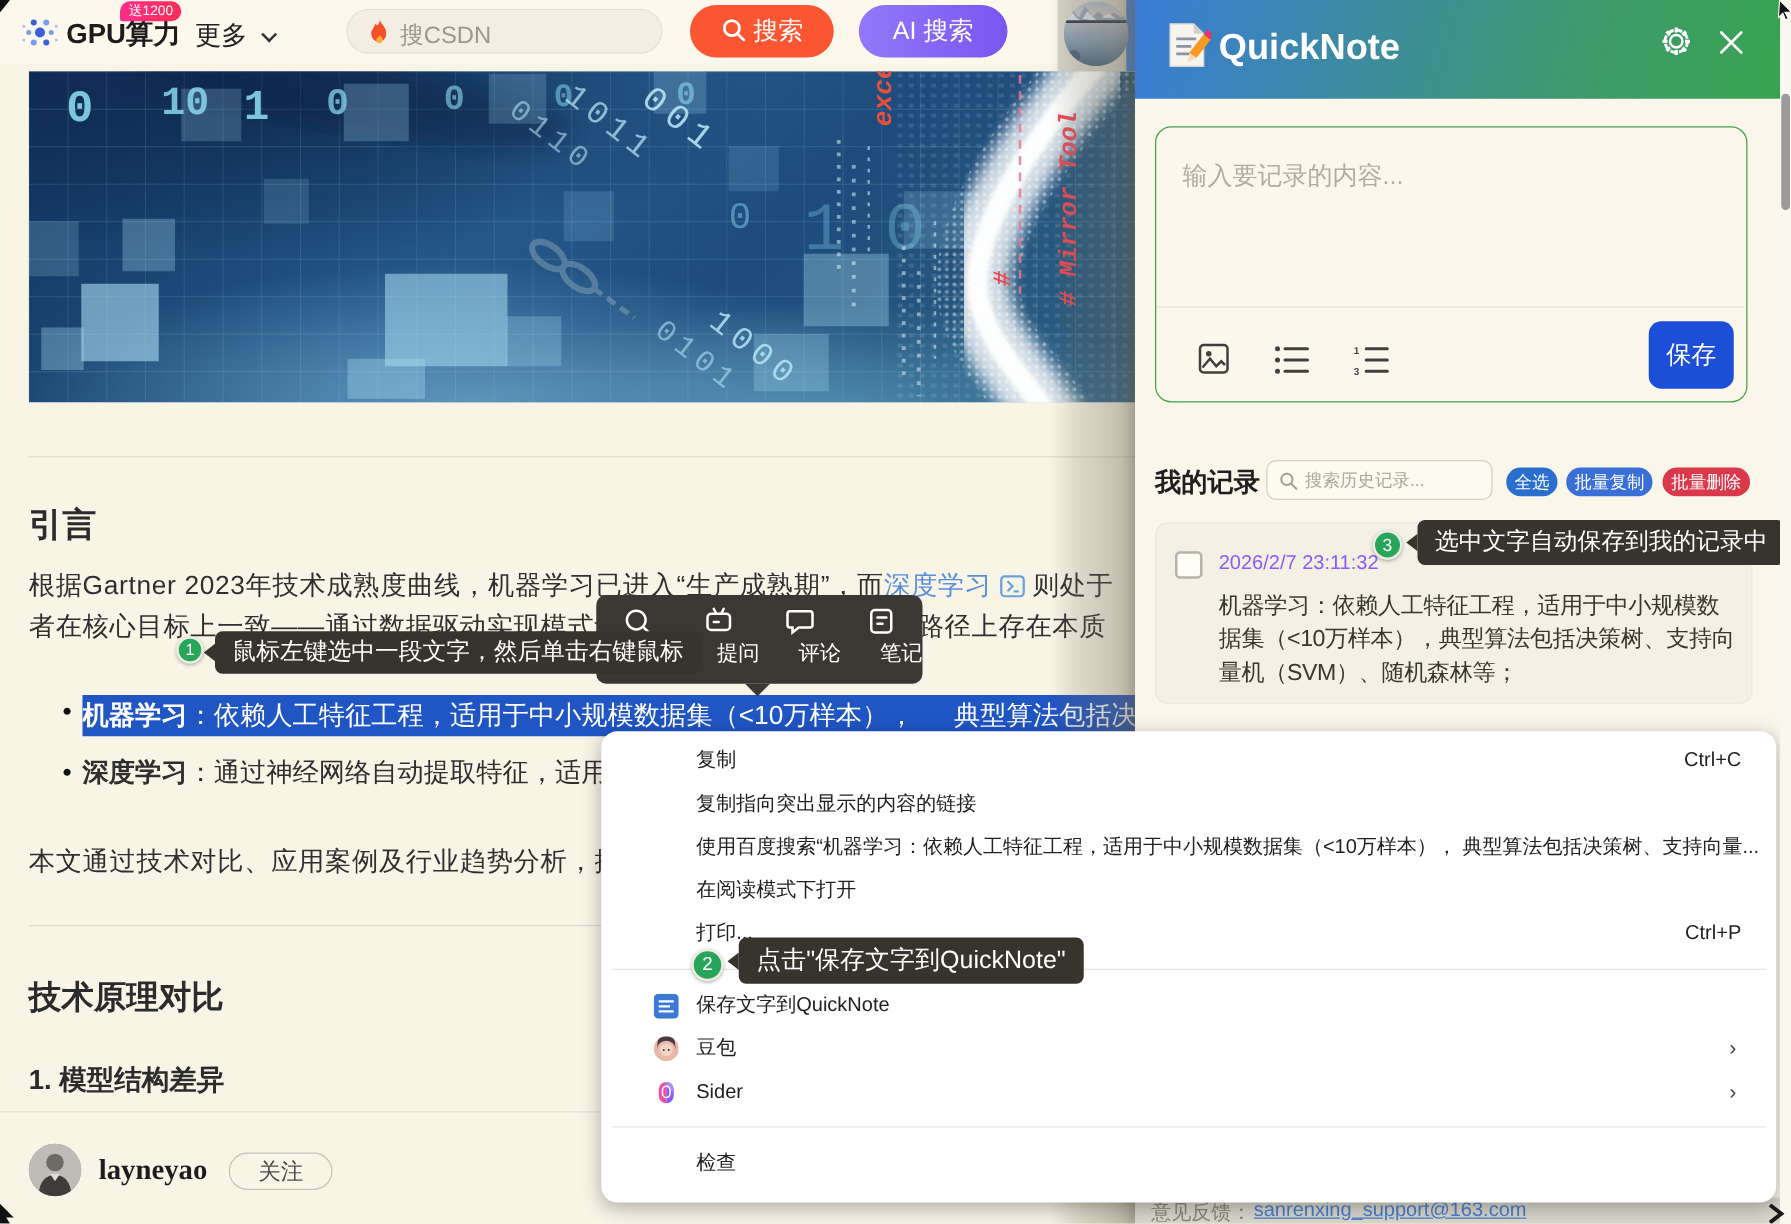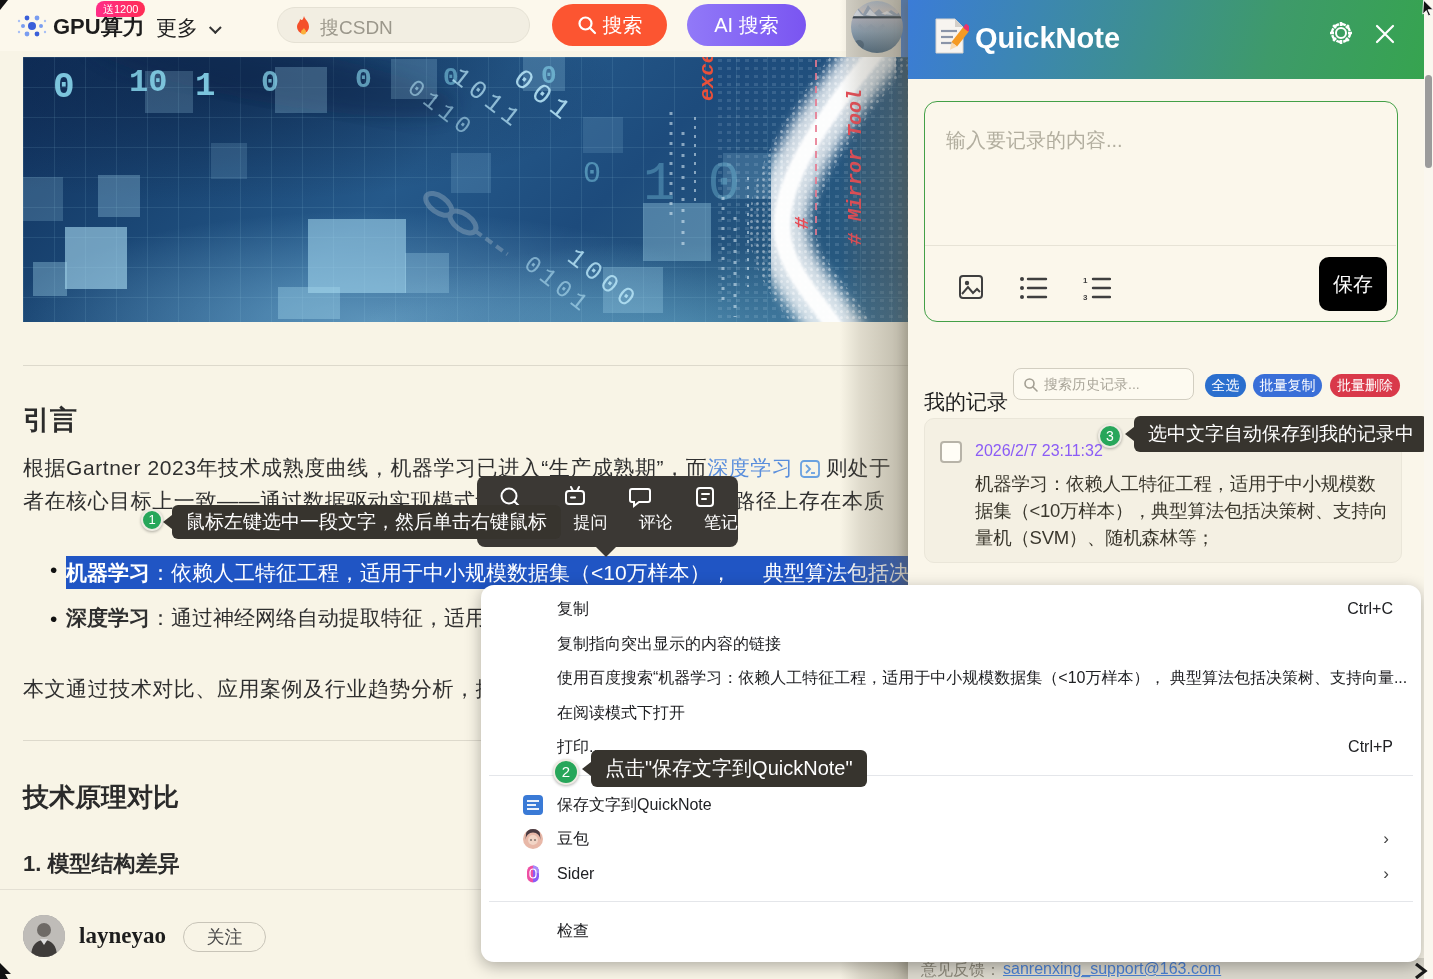--- a/index.html
+++ b/index.html
@@ -56,22 +56,22 @@
 #tip3b { left:1098px; top:424px; width:24px; height:24px; font-size:14px; line-height:20px; }
 #tip3x { left:1134px; top:416px; height:36px; line-height:36px; padding:0 14px; font-size:19px; }
 
 
 #panel { position:absolute; left:908px; top:0; width:516px; height:979px; background:#faf6ea; z-index:4; box-shadow:-4px 0 10px rgba(95,90,72,0.3); }
 #phead { position:absolute; left:0; top:0; width:516px; height:79px; background:linear-gradient(105deg,#3b7cd7 0%,#3e9a6a 70%,#36a44f 100%); }
 #phead .title { position:absolute; left:67px; top:22px; font-size:29px; font-weight:bold; color:#fff; }
 #notecard { position:absolute; left:16px; top:101px; width:474px; height:221px; border:1.5px solid #43a047; border-radius:13px; background:#fbf7eb; }
 #notecard .ph { position:absolute; left:21px; top:25px; font-size:20px; color:#b2ae9f; }
 #notecard .divi { position:absolute; left:0px; top:143px; width:471px; height:1px; background:#e7e3d6; }
-#savebtn { position:absolute; left:394px; top:155px; width:68px; height:54px; background:#000000; border-radius:10px; color:#fff; font-size:20px; text-align:center; line-height:54px; }
-#rectitle { position:absolute; left:16px; top:372px; font-size:21px; font-weight:normal; color:#1f1f1f;margin-top:16px; }
+#savebtn { position:absolute; left:394px; top:155px; width:68px; height:54px; background:#1d4ed8; border-radius:10px; color:#fff; font-size:20px; text-align:center; line-height:54px; }
+#rectitle { position:absolute; left:16px; top:372px; font-size:21px; font-weight:bold; color:#1f1f1f; }
 #recsearch { position:absolute; left:105px; top:368px; width:181px; height:32px; border:1px solid #d2cec1; border-radius:8px; background:#fdfaf0; }
 #recsearch .ph { position:absolute; left:30px; top:7px; font-size:14px; color:#aaa69a; }
 .pill { position:absolute; top:374px; height:23px; border-radius:12px; color:#fff; font-size:14px; text-align:center; line-height:23px; }
 #pill1 { left:297px; width:41px; background:#2b6fce; }
 #pill2 { left:345px; width:69px; background:#3a6fd8; }
 #pill3 { left:422px; width:70px; background:#d9394a; }
 #reccard { position:absolute; left:16px; top:418px; width:478px; height:145px; background:#f4f0e3; border:1px solid #eae6d9; border-radius:10px; }
 #reccard .cb { position:absolute; left:15px; top:22px; width:22px; height:22px; background:#fffdf6; border:2px solid #b7b3a8; border-radius:4px; }
 #reccard .date { position:absolute; left:50px; top:23px; font-size:16px; color:#8b5cf6; }
 #reccard .txt { position:absolute; left:50px; top:51px; font-size:18.5px; line-height:27px; color:#3a372d; white-space:nowrap; letter-spacing:-0.3px; }

